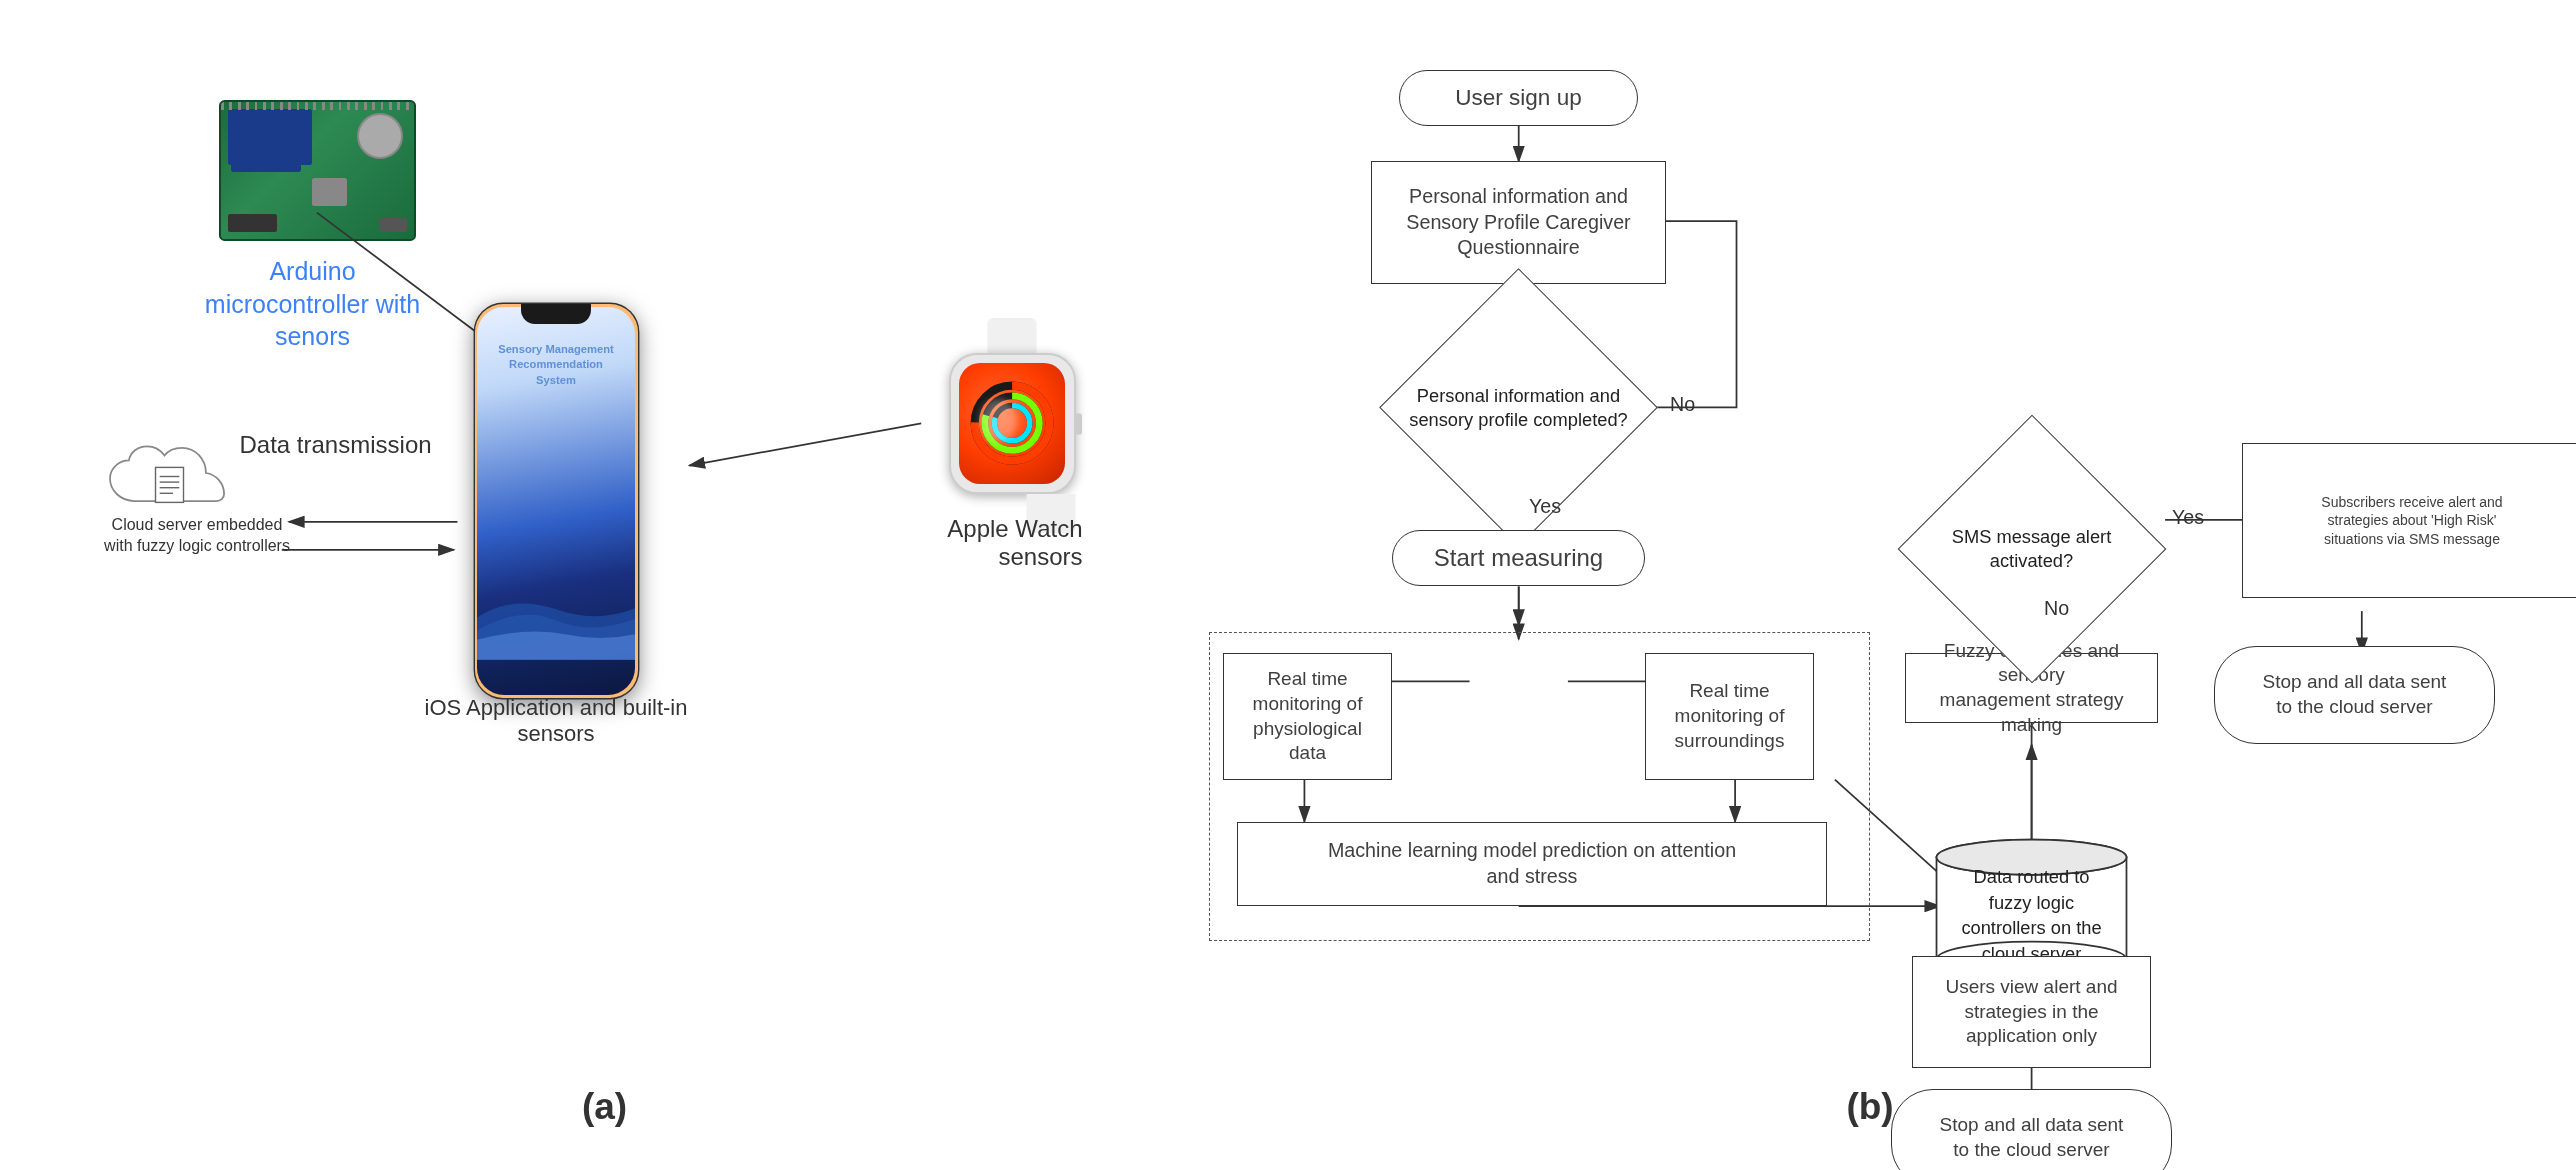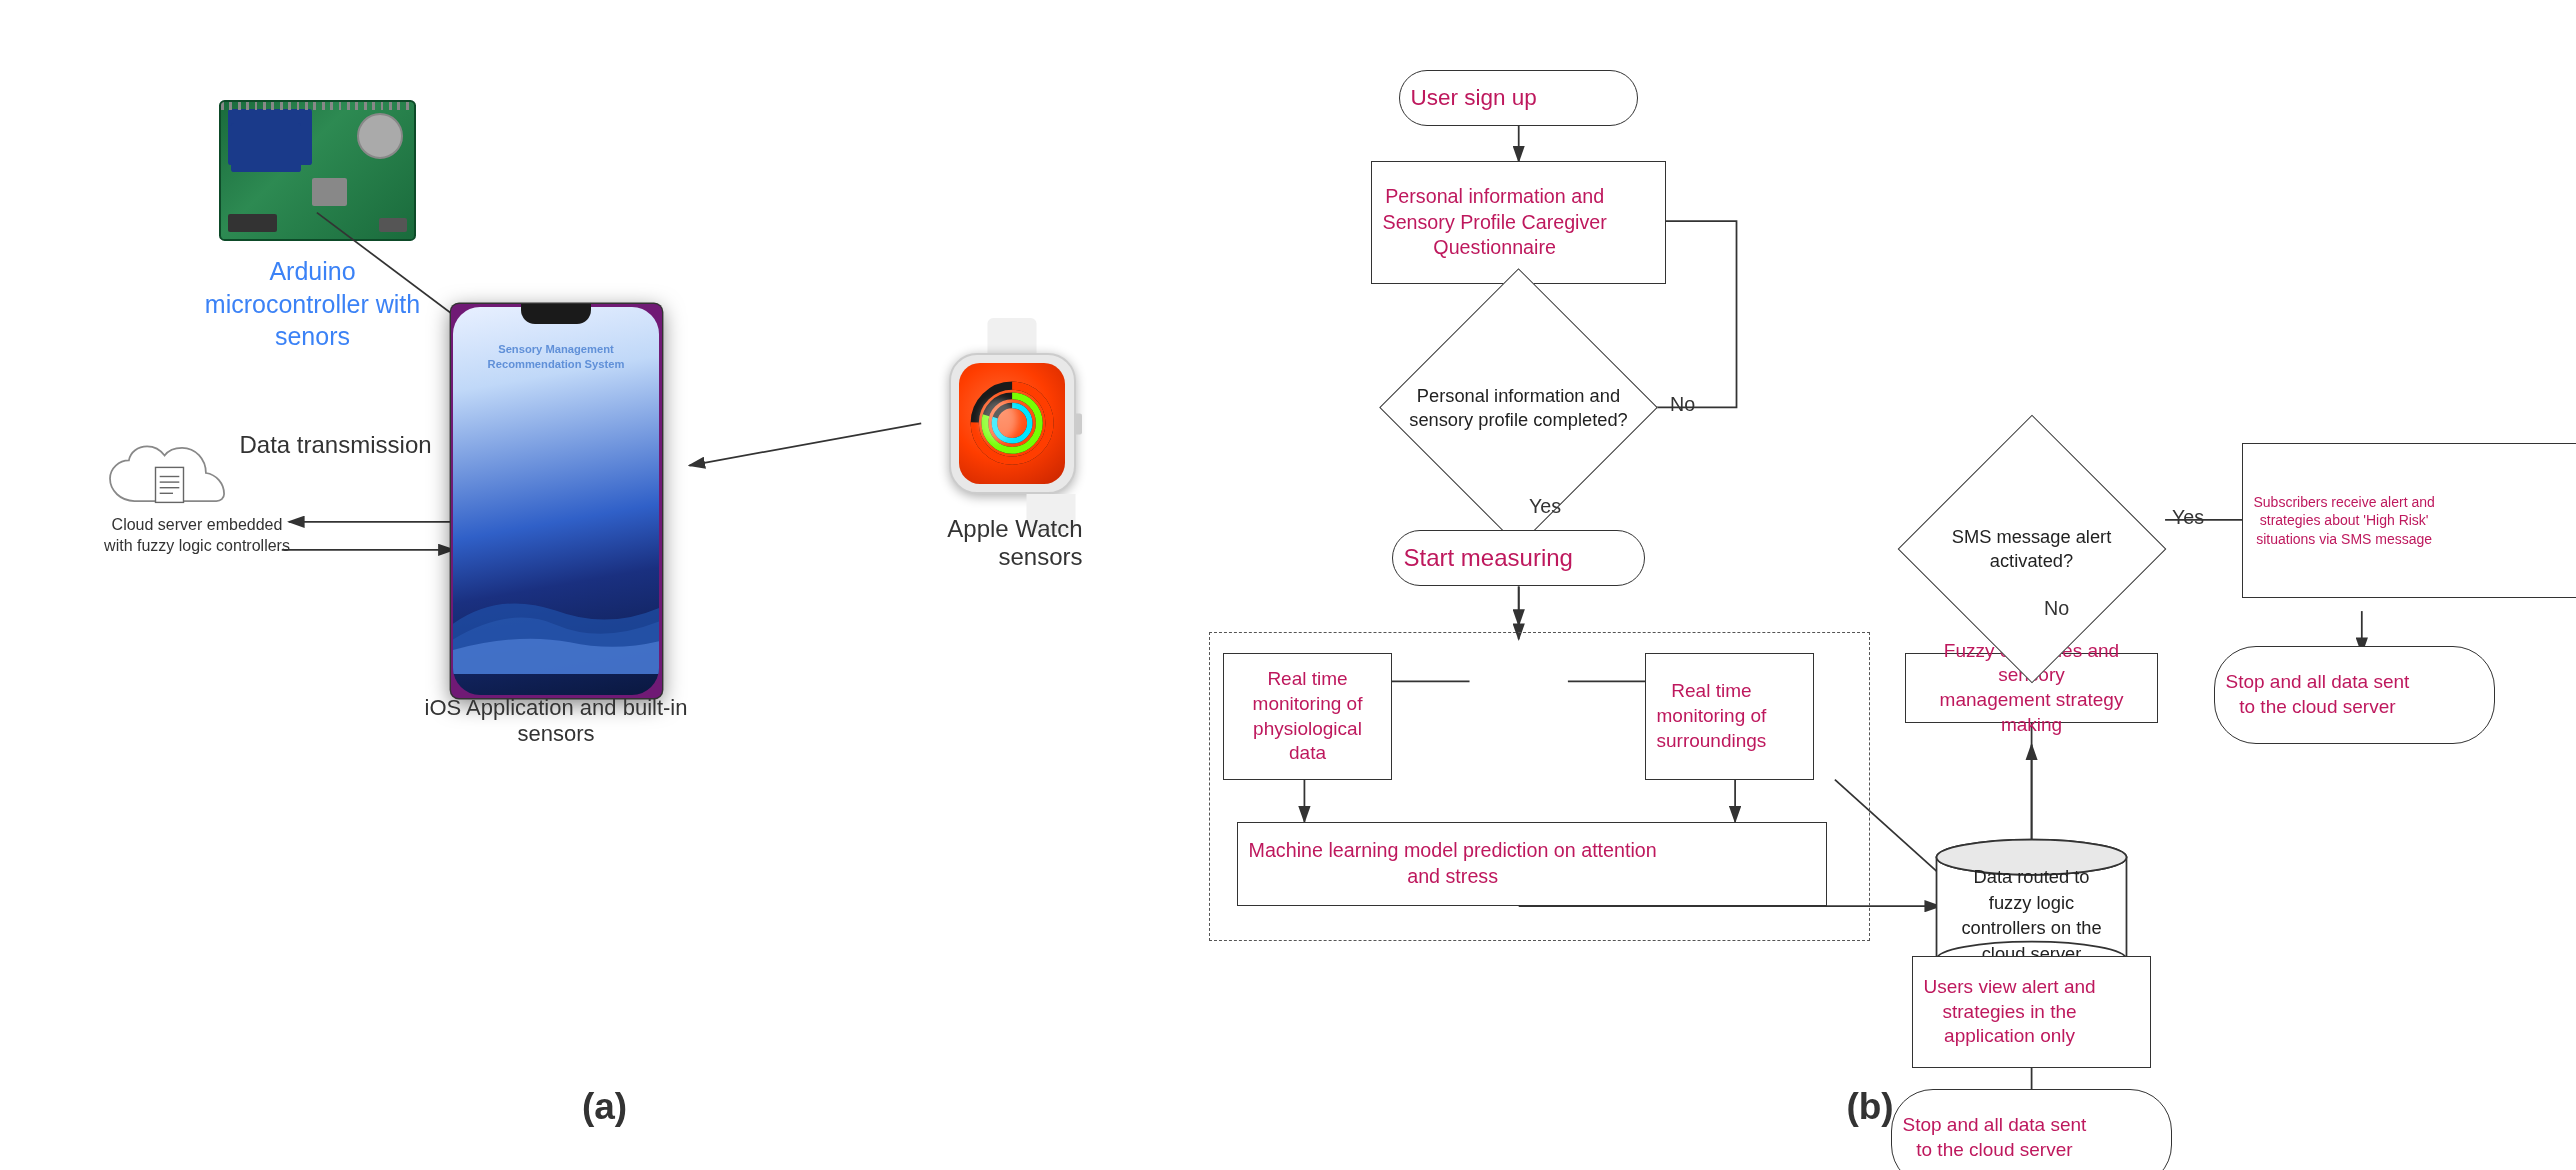--- a/index.html
+++ b/index.html
@@ -117,24 +117,24 @@
     }
 
     
     .phone-container {
       position: absolute;
       top: 246px;
       left: 373px;
       width: 211px;
     }
     .phone-body {
-      width: 211px;
+      width: 163px;
       height: 394px;
-      background: #701a75;
-      border-radius: 8px;
+      background: #fdba74;
+      border-radius: 28px;
       position: relative;
       box-shadow: 0 0 0 1.4px #333, 0 5.6px 21px rgba(0,0,0,0.5);
       overflow: hidden;
       margin: 0 auto;
     }
     .phone-notch {
       position: absolute;
       top: 0;
       left: 50%;
       transform: translateX(-50%);
@@ -266,24 +266,25 @@
       margin: 0 auto;
     }
 
     
     .fc-box {
       position: absolute;
       background: white;
       border: 1.8px solid #333;
       display: flex;
       align-items: center;
+      justify-content: center;
       text-align: center;
       font-size: 21px;
       line-height: 1.3;
-      color: #be185d;
+      color: #404040;
       padding: 7px 10.5px;
     }
     .fc-rounded {
       border-radius: 42px;
     }
     .fc-diamond {
       position: absolute;
       display: flex;
       align-items: center;
       justify-content: center;

